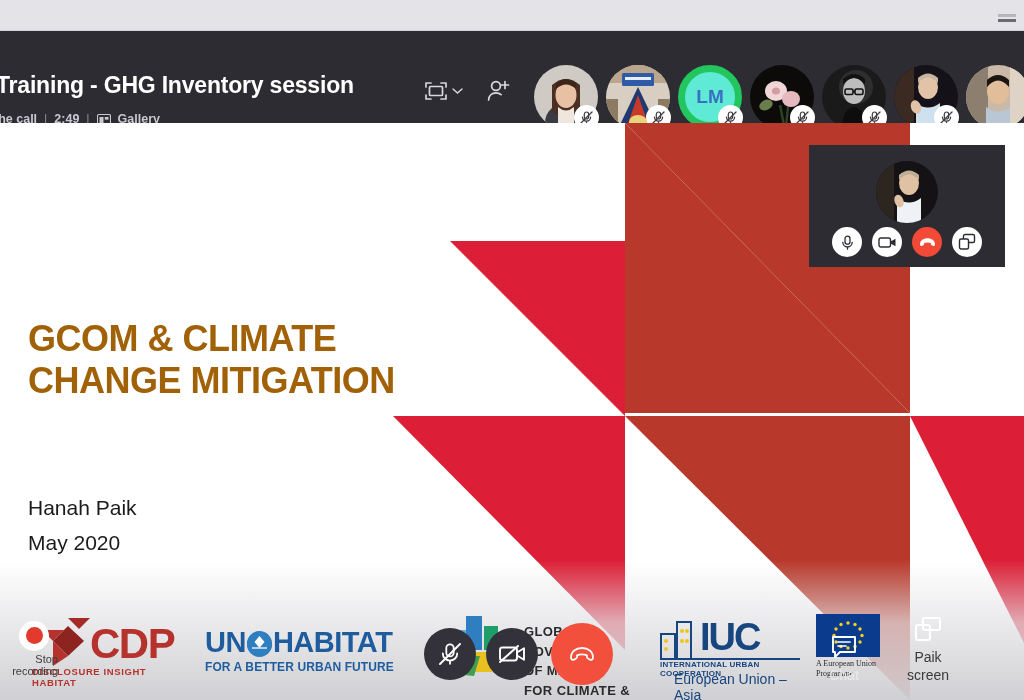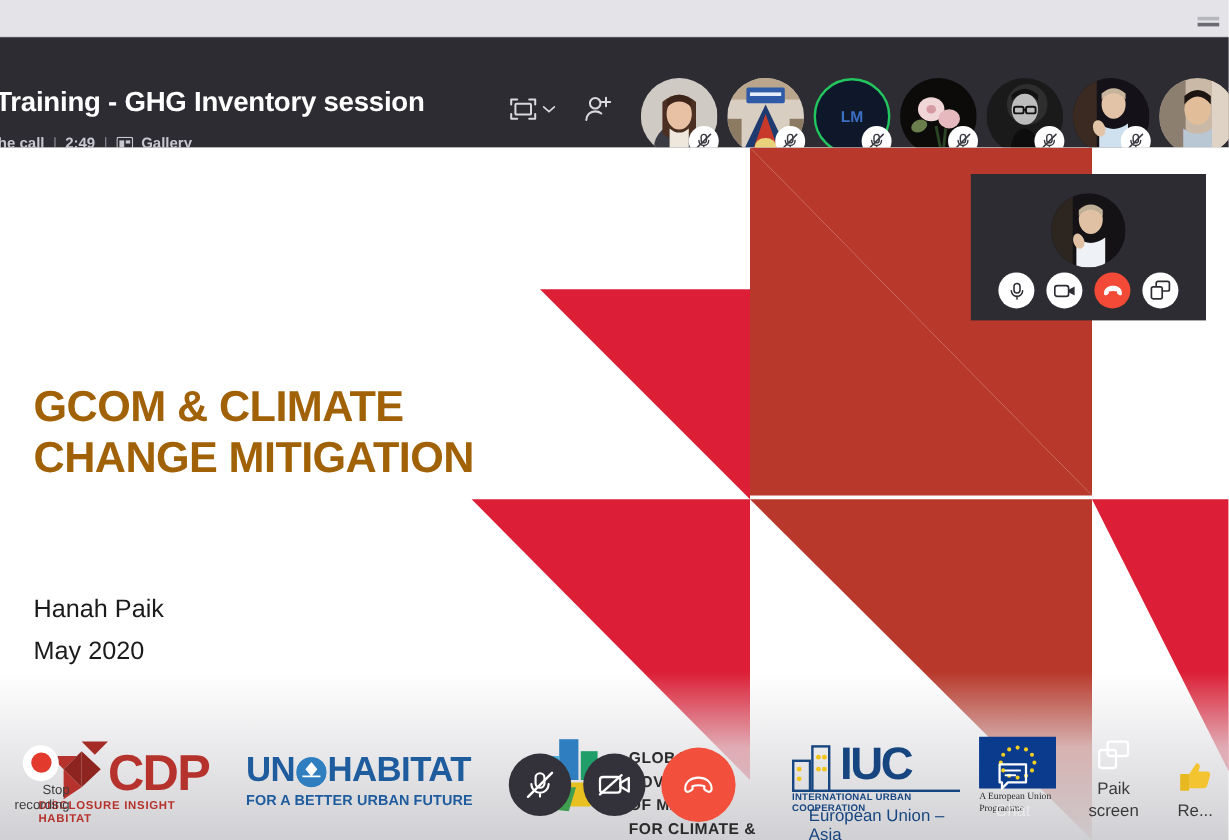--- a/index.html
+++ b/index.html
@@ -32,24 +32,24 @@
   .hdr-icon svg { display:block; }
 
   
   .avatars { position:absolute; right:-6px; top:34px; display:flex; gap:8px; }
   .av-wrap { position:relative; width:64px; height:64px; }
   .av { width:64px; height:64px; border-radius:50%; overflow:hidden; position:relative; }
   .mute-badge { position:absolute; right:-1px; bottom:-1px; width:25px; height:25px;
                 border-radius:50%; background:#fff; display:flex;
                 align-items:center; justify-content:center; }
   .mute-badge svg { display:block; }
-  .av-initials { width:64px; height:64px; border-radius:50%; background:#0f172a;
-                 color:#3b6fc4; font-size:13px; font-weight:bold;
+  .av-initials { width:64px; height:64px; border-radius:50%; background:#5eead4;
+                 color:#3b6fc4; font-size:19px; font-weight:bold;
                  display:flex; align-items:center; justify-content:center;
-                 border:2px solid #22c55e; }
+                 border:7px solid #22c55e; }
 
   
   .slide { position:absolute; left:0; top:123px; width:1024px; height:577px;
            background:#fff; overflow:hidden; }
   .slide-pattern { position:absolute; inset:0; }
 
   .slide-title { position:absolute; left:28px; top:195px; font-size:36px; line-height:1.16;
                  font-weight:bold; color:#a16207; letter-spacing:-0.5px; }
   .slide-author { position:absolute; left:28px; top:352px; font-size:21px; color:#1b1b1b;
                   line-height:1.65;margin-top:16px; }
@@ -522,23 +522,14 @@
             <rect x="9" y="2" width="17" height="12" rx="2" fill="none" stroke="#fff" stroke-width="1.9"></rect>
             <rect x="2" y="9" width="14" height="15" rx="2" fill="none" stroke="#fff" stroke-width="1.9"></rect>
           </svg>
       </div>
       <div class="tb-label">
         <div>Paik</div>
         <div>screen</div>
       </div>
     </div>
 
-    <div class="tb-item" style="left:968px;width:56px;">
-      <div class="tb-ic">
-        <svg width="30" height="28" viewBox="0 0 30 28">
-          <path d="M10 12l6-9c2.2 0 3.4 1.8 2.6 4l-1 3h7.3c1.9 0 3 1.6 2.5 3.3l-2.4 8.2c-.4 1.4-1.6 2.3-3 2.3H10z" fill="#f4c430"></path>
-          <path d="M2.5 12h7.5v14H2.5z" fill="#e8b820"></path>
-        </svg>
-      </div>
-      <div class="tb-label">Re...</div>
-    </div>
   </div>
 </div>
 
 </body></html>

